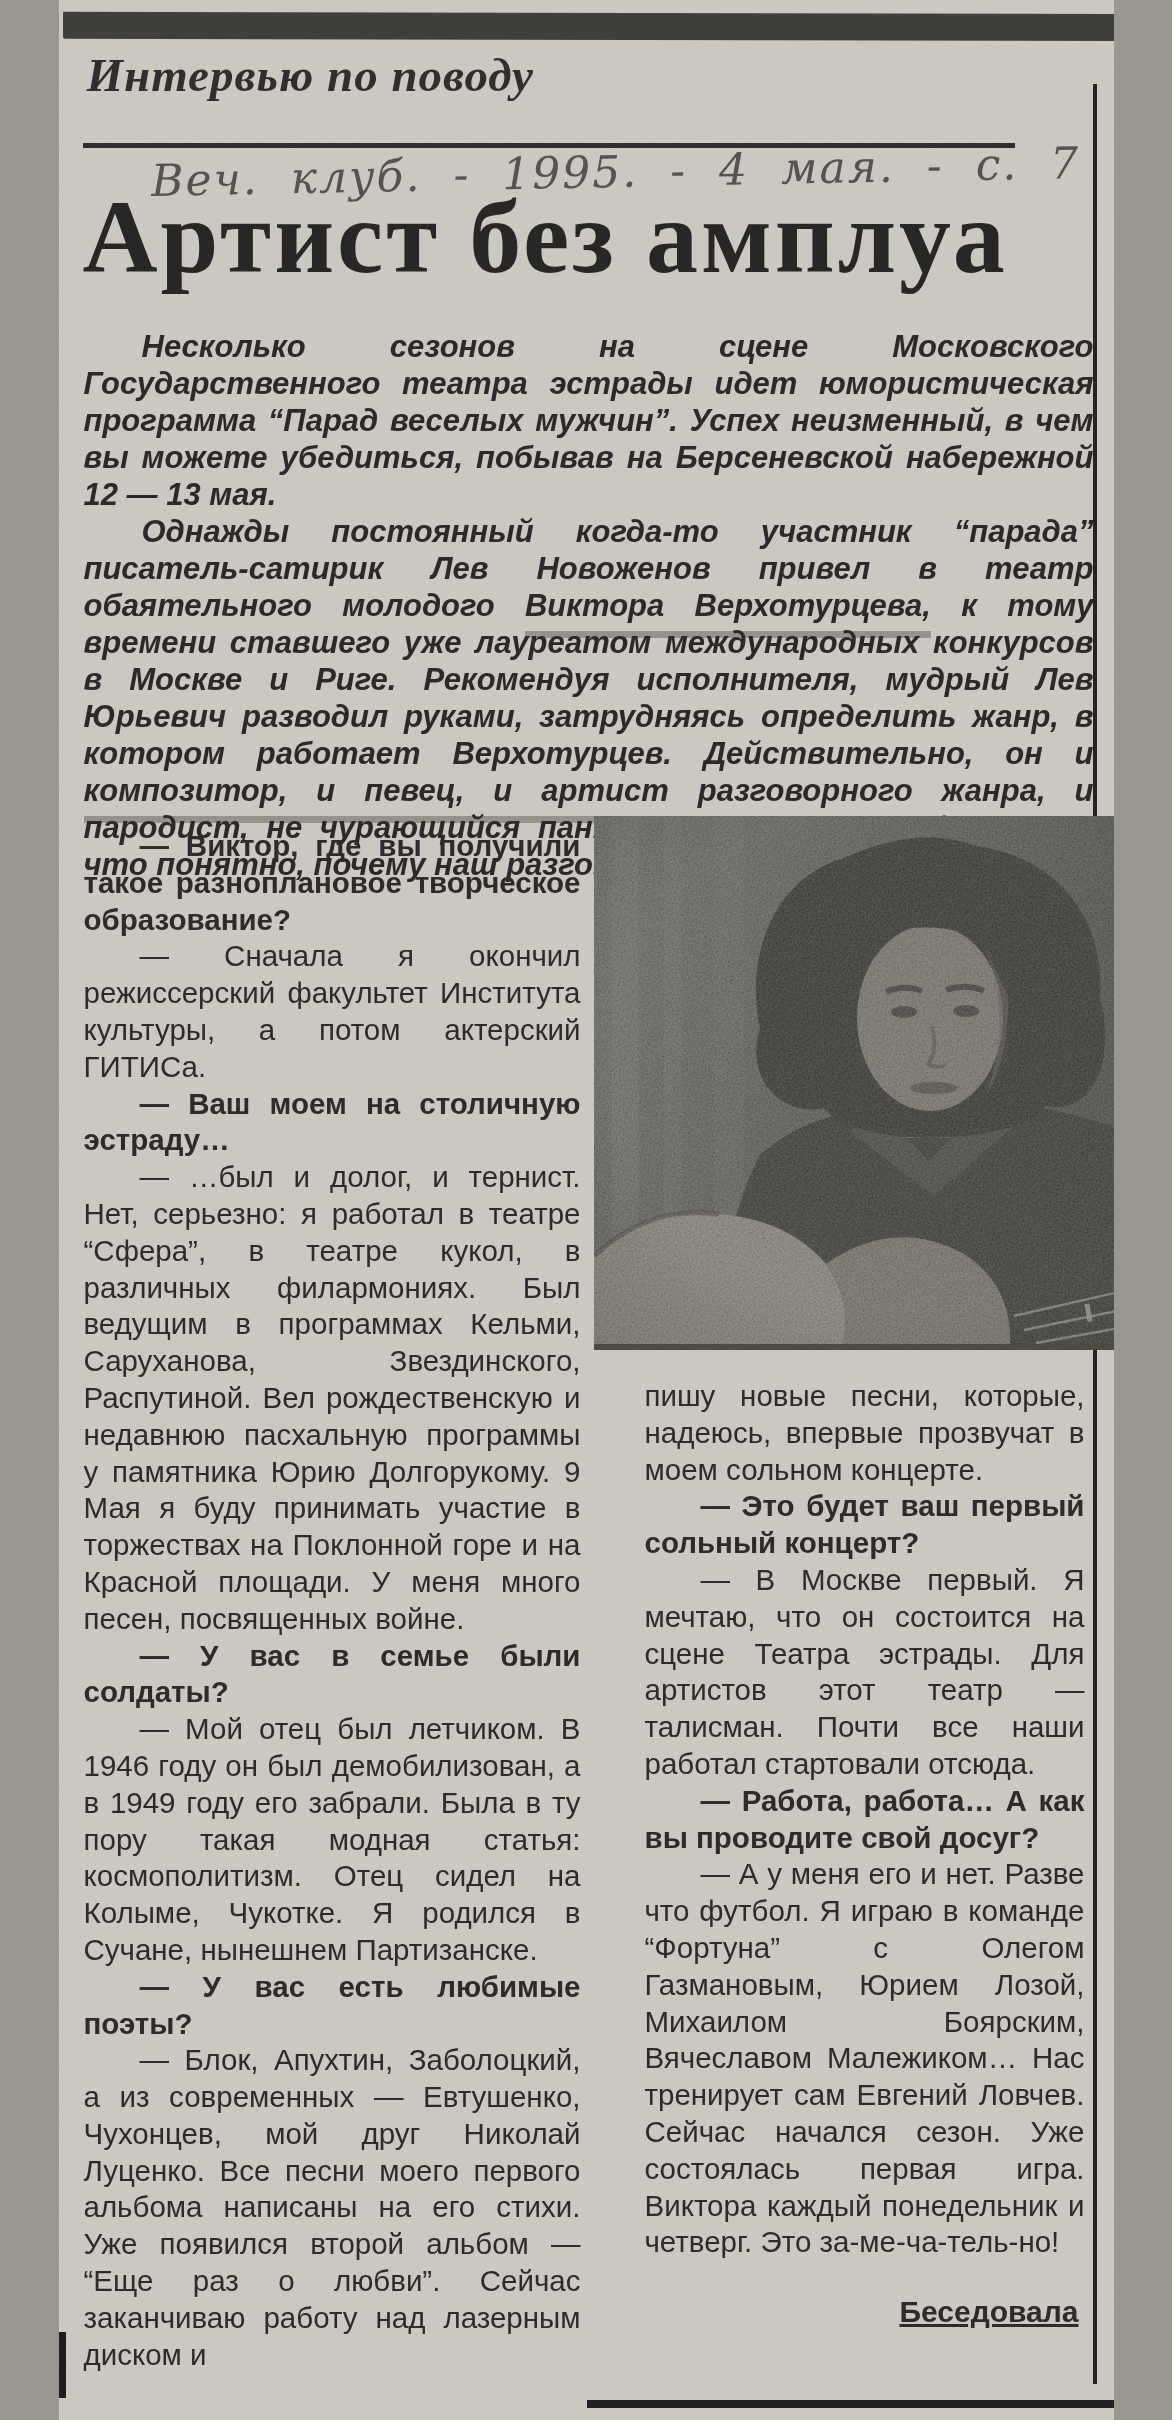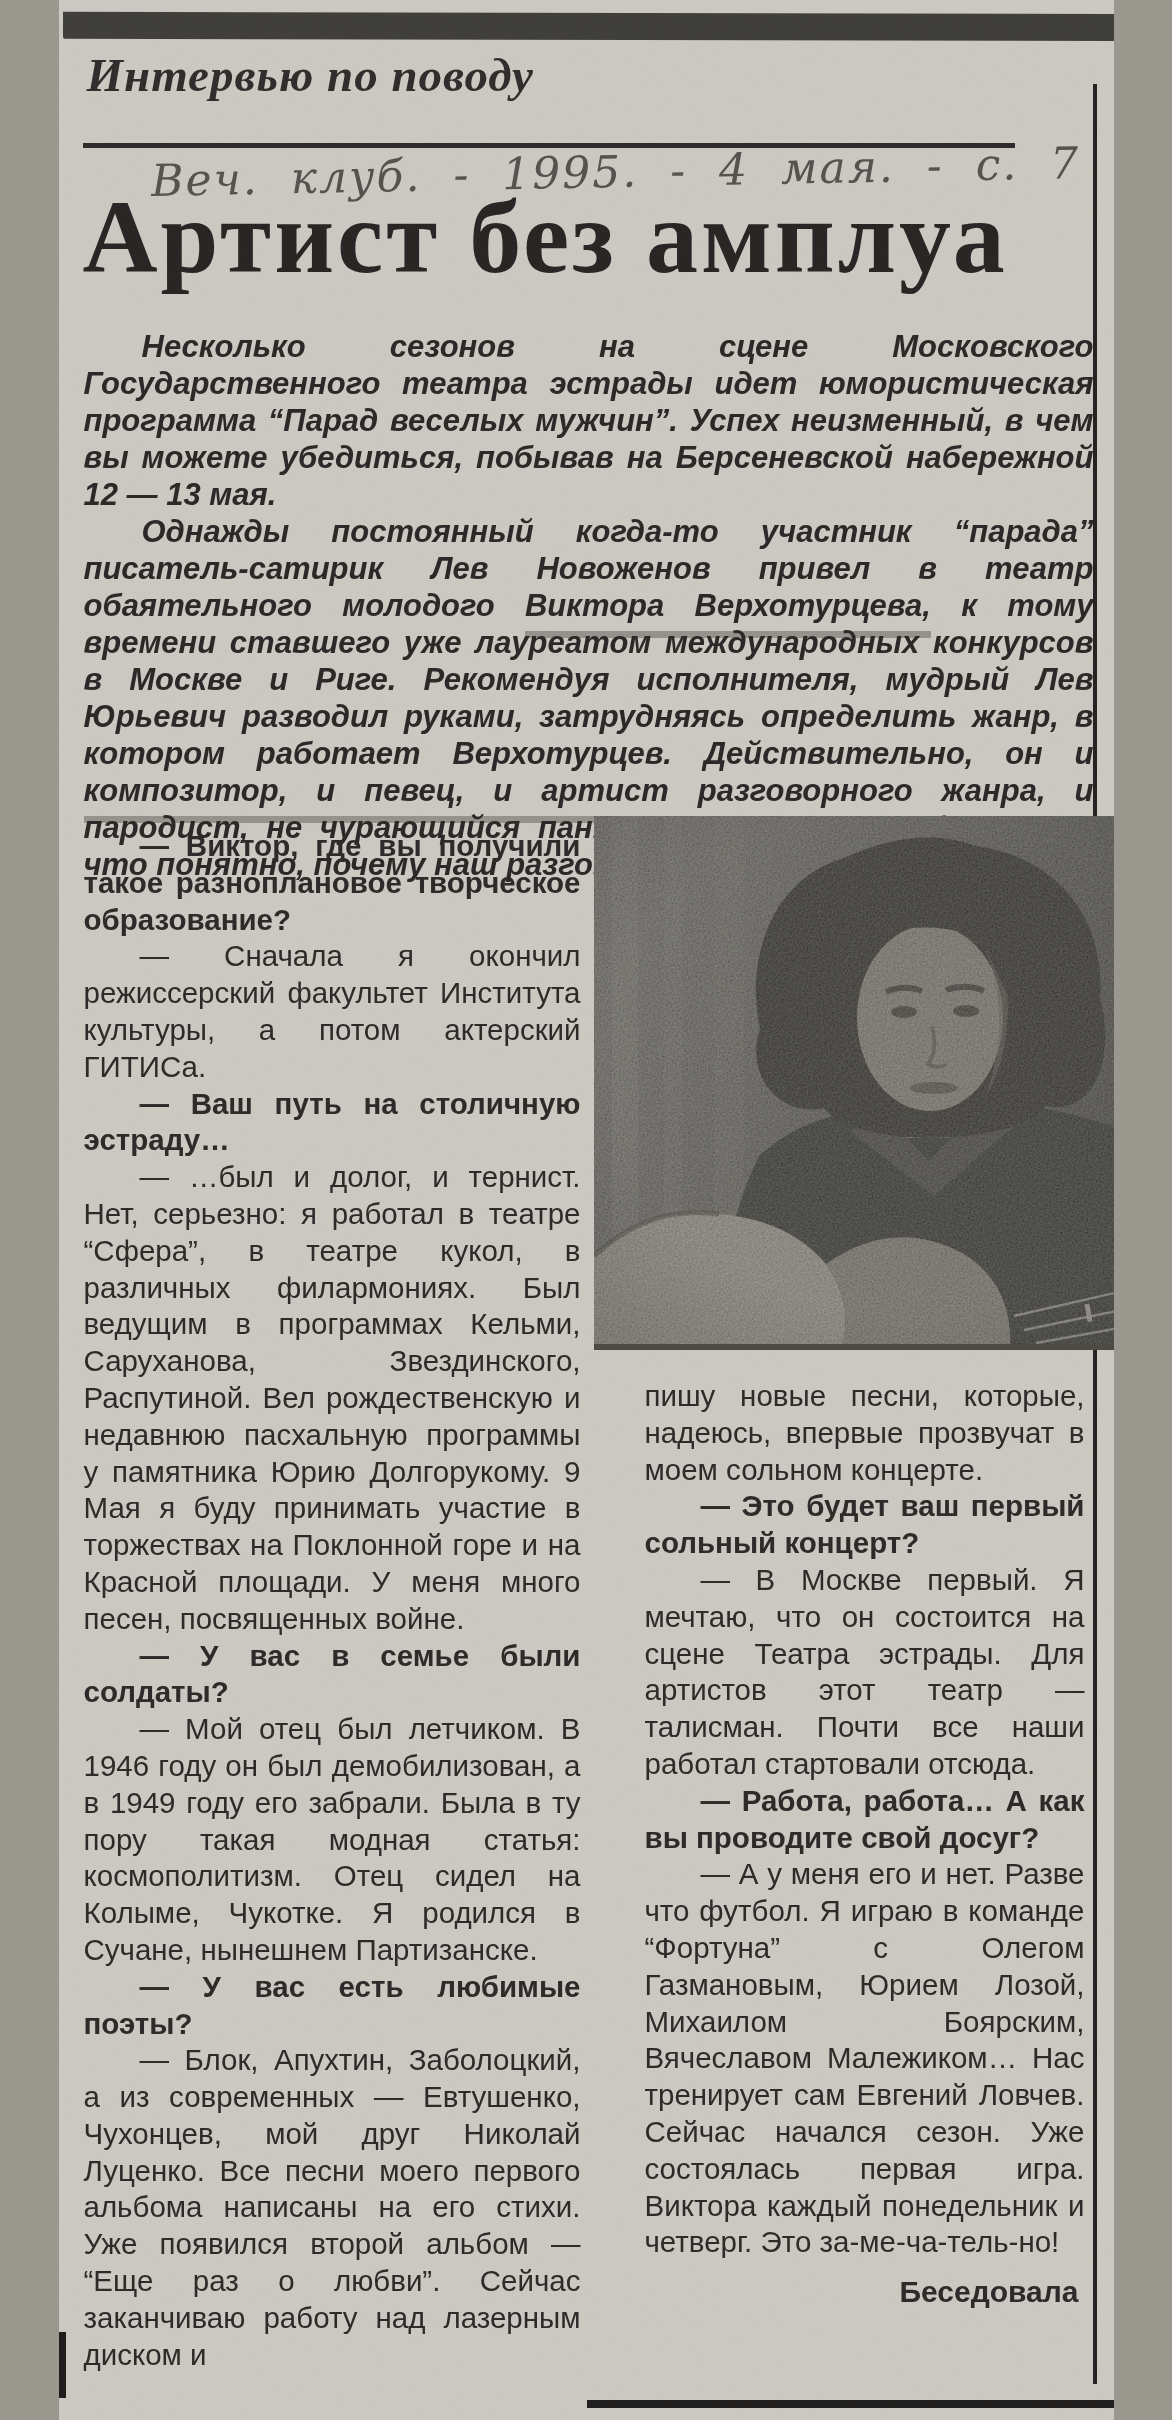--- a/index.html
+++ b/index.html
@@ -31,22 +31,22 @@
   .pencil{border-bottom:7px solid rgba(104,101,94,.55);padding-bottom:8px;}
   
   .vrule{left:1034px;top:84px;width:4px;height:2300px;background:#21201e;}
   
   .col{position:absolute;text-align:justify;font-size:29.5px;line-height:36.8px;color:#292826;}
   .col p{margin:0;text-indent:56px;}
   .col p.q{font-weight:bold;}
   .col p.cont{text-indent:0;}
   #col-left{left:25px;top:828px;width:497px;}
   #col-right{left:586px;top:1378px;width:440px;}
-  .byline{margin-top:12px;text-align:right;font-weight:bold;font-size:30px;
-    line-height:38px;padding-right:6px;}
+  .byline{margin-top:32px;text-align:right;font-weight:bold;font-size:30px;
+    line-height:38px;padding-right:6px;text-decoration:underline;}
   .byline div{text-indent:0;}
   
   .photo{left:535px;top:816px;width:637px;height:534px;background:#6e6b64;}
   .photo svg{display:block;width:100%;height:100%;}
   
   .bottom-rule{left:528px;top:2400px;width:644px;height:8px;background:#1d1c1b;}
   .corner-square{left:1126px;top:2386px;width:40px;height:34px;background:#141413;}
   .left-tick{left:0;top:2332px;width:7px;height:66px;background:#1a1918;}
   .tiny-mark1{left:1101px;top:1700px;width:8px;height:16px;background:#55534e;transform:rotate(14deg);}
   .tiny-mark2{left:1109px;top:1916px;width:7px;height:14px;background:#5b5954;transform:rotate(10deg);}
@@ -135,21 +135,21 @@
       </g>
       <rect x="0" y="0" width="637" height="534" fill="url(#vig)"></rect>
       <rect x="0" y="0" width="637" height="534" filter="url(#grainF)" opacity="0.55"></rect>
       <rect x="0" y="528" width="637" height="6" fill="#4a4841"></rect>
     </svg>
   </div>
 
   <div id="col-left" class="col">
     <p class="q">— Виктор, где вы получили такое разноплановое творческое образование?</p>
     <p class="a">— Сначала я окончил режиссерский факультет Института культуры, а потом актерский ГИТИСа.</p>
-    <p class="q">— Ваш путь на столичную эстраду…</p>
+    <p class="q">— Ваш моем на столичную эстраду…</p>
     <p class="a">— …был и долог, и тернист. Нет, серьезно: я работал в театре “Сфера”, в театре кукол, в различных филармониях. Был ведущим в программах Кельми, Саруханова, Звездинского, Распутиной. Вел рождественскую и недавнюю пасхальную программы у памятника Юрию Долгорукому. 9 Мая я буду принимать участие в торжествах на Поклонной горе и на Красной площади. У меня много песен, посвященных войне.</p>
     <p class="q">— У вас в семье были солдаты?</p>
     <p class="a">— Мой отец был летчиком. В 1946 году он был демобилизован, а в 1949 году его забрали. Была в ту пору такая модная статья: космополитизм. Отец сидел на Колыме, Чукотке. Я родился в Сучане, нынешнем Партизанске.</p>
     <p class="q">— У вас есть любимые поэты?</p>
     <p class="a">— Блок, Апухтин, Заболоцкий, а из современных — Евтушенко, Чухонцев, мой друг Николай Луценко. Все песни моего первого альбома написаны на его стихи. Уже появился второй альбом — “Еще раз о любви”. Сейчас заканчиваю работу над лазерным диском и</p>
   </div>
 
   <div id="col-right" class="col">
     <p class="a cont">пишу новые песни, которые, надеюсь, впервые прозвучат в моем сольном концерте.</p>
     <p class="q">— Это будет ваш первый сольный концерт?</p>

